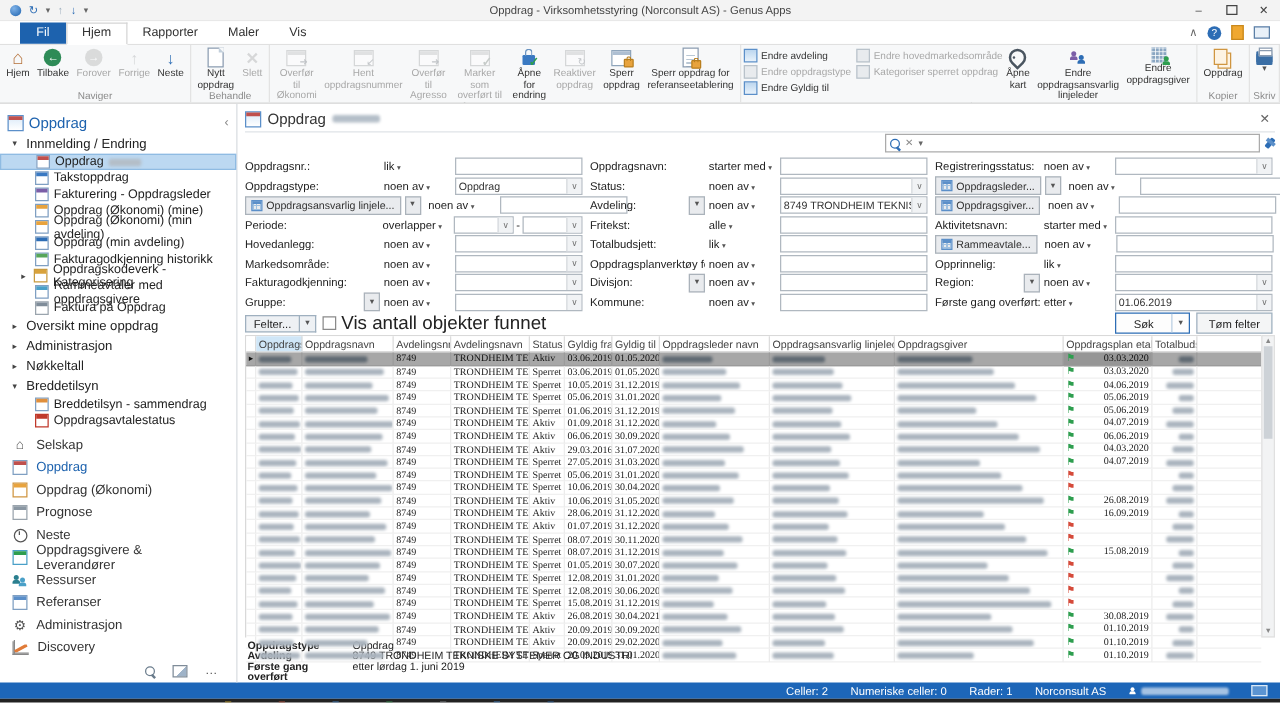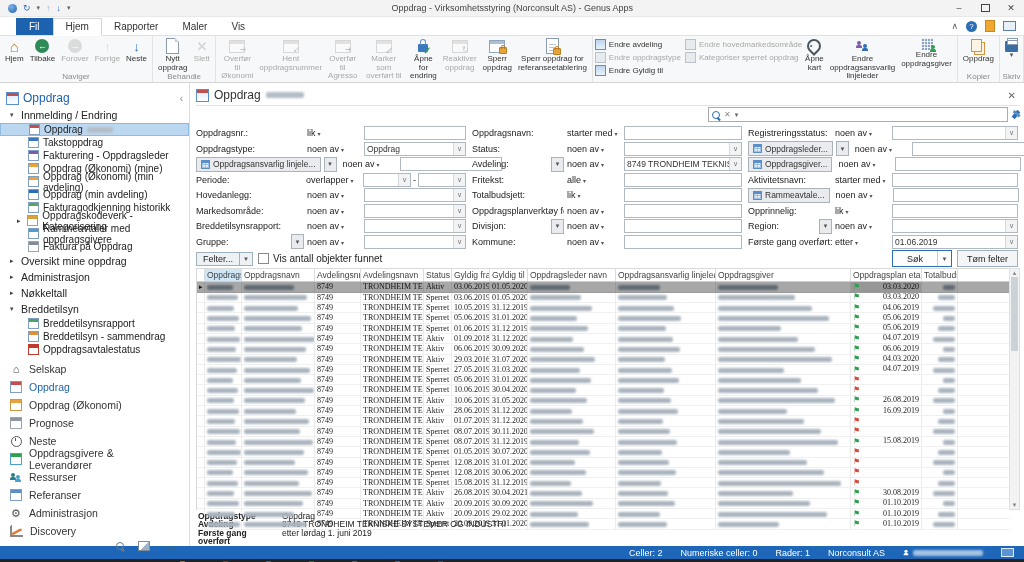--- a/index.html
+++ b/index.html
@@ -163,21 +163,21 @@
   .fdd{width:11px;align-self:stretch;background:#f1f3f5;border-left:1px solid #d5d9dd;color:#777;font-size:7px;display:flex;align-items:center;justify-content:center;}
   .daterange{display:flex;align-items:center;gap:2px;}
   .daterange .ffield{width:46px;}
   .fbtn{flex:none;height:13px;background:#e9ebee;border:1px solid #aab2ba;display:flex;align-items:center;gap:3px;font-size:8.5px;color:#333;padding:0 4px;white-space:nowrap;overflow:hidden;}
   .fbtn .gridic{width:7px;height:7px;flex:none;background:linear-gradient(#5b8fc9 0 2px,transparent 2px),repeating-linear-gradient(90deg,#9fc0e0 0 1px,transparent 1px 3px),repeating-linear-gradient(#9fc0e0 0 1px,transparent 1px 3px);border:1px solid #5b8fc9;}
   .dbtn{flex:none;width:11px;height:13px;background:#e9ebee;border:1px solid #aab2ba;color:#555;font-size:6px;display:flex;align-items:center;justify-content:center;}
   .actionrow{display:flex;align-items:center;height:18px;gap:5px;padding:1px 2px 1px 0;}
   .felterbtn{display:flex;height:14px;}
   .felterbtn .fb-main{background:#eef1f4;border:1px solid #9fb0bf;font-size:9px;padding:0 6px;display:flex;align-items:center;}
   .felterbtn .fb-dd{background:#eef1f4;border:1px solid #9fb0bf;border-left:none;width:12px;font-size:6px;color:#555;display:flex;align-items:center;justify-content:center;}
-  .chk{display:flex;align-items:center;gap:4px;font-size:10px;color:#222;}
+  .chk{display:flex;align-items:center;gap:4px;font-size:15px;color:#222;}
   .chk .box{width:9px;height:9px;border:1px solid #8a8a8a;background:#fff;}
   .spacer{flex:1;}
   .sokbtn{display:flex;height:15px;border:1px solid #2d6db5;background:#fdfdfd;}
   .sokbtn .sb-main{padding:0 14px;font-size:9px;display:flex;align-items:center;color:#222;}
   .sokbtn .sb-dd{border-left:1px solid #b9cee2;width:13px;font-size:6px;color:#555;display:flex;align-items:center;justify-content:center;}
   .tombtn{height:15px;border:1px solid #9fb0bf;background:#f4f5f6;font-size:9px;padding:0 9px;display:flex;align-items:center;color:#222;}
 
   
   .tablewrap{display:flex;min-height:0;}
   .table{flex:1;min-width:0;border-top:1px solid #d9d9d9;border-left:1px solid #d9d9d9;}
@@ -513,24 +513,20 @@
           </div>
           <div class="tgroup">
             <span class="car">▸</span>
             <span>Nøkkeltall</span>
           </div>
           <div class="tgroup">
             <span class="car">▾</span>
             <span>Breddetilsyn</span>
           </div>
           <div class="titem">
-            <span class="tico t-chartg"></span>
-            <span>Breddetilsynsrapport</span>
-          </div>
-          <div class="titem">
             <span class="tico t-charto"></span>
             <span>Breddetilsyn - sammendrag</span>
           </div>
           <div class="titem">
             <span class="tico t-red"></span>
             <span>Oppdragsavtalestatus</span>
           </div>
         </div>
       <div class="modules" id="modules">
           <div class="mitem">
@@ -671,21 +667,21 @@
             </div>
             <div class="frow">
               <span class="flabel">Markedsområde:</span>
               <span class="fop">noen av<span class="c">▾</span></span>
               <span class="ffield fcombo">
                 <span class="fval"></span>
                 <span class="fdd">∨</span>
               </span>
             </div>
             <div class="frow">
-              <span class="flabel">Breddetilsynsrapport:</span>
+              <span class="flabel">Fakturagodkjenning:</span>
               <span class="fop">noen av<span class="c">▾</span></span>
               <span class="ffield fcombo">
                 <span class="fval"></span>
                 <span class="fdd">∨</span>
               </span>
             </div>
             <div class="frow">
               <span class="flabel">Gruppe:</span>
               <span class="dbtn">▼</span>
               <span class="fop">noen av<span class="c">▾</span></span>

